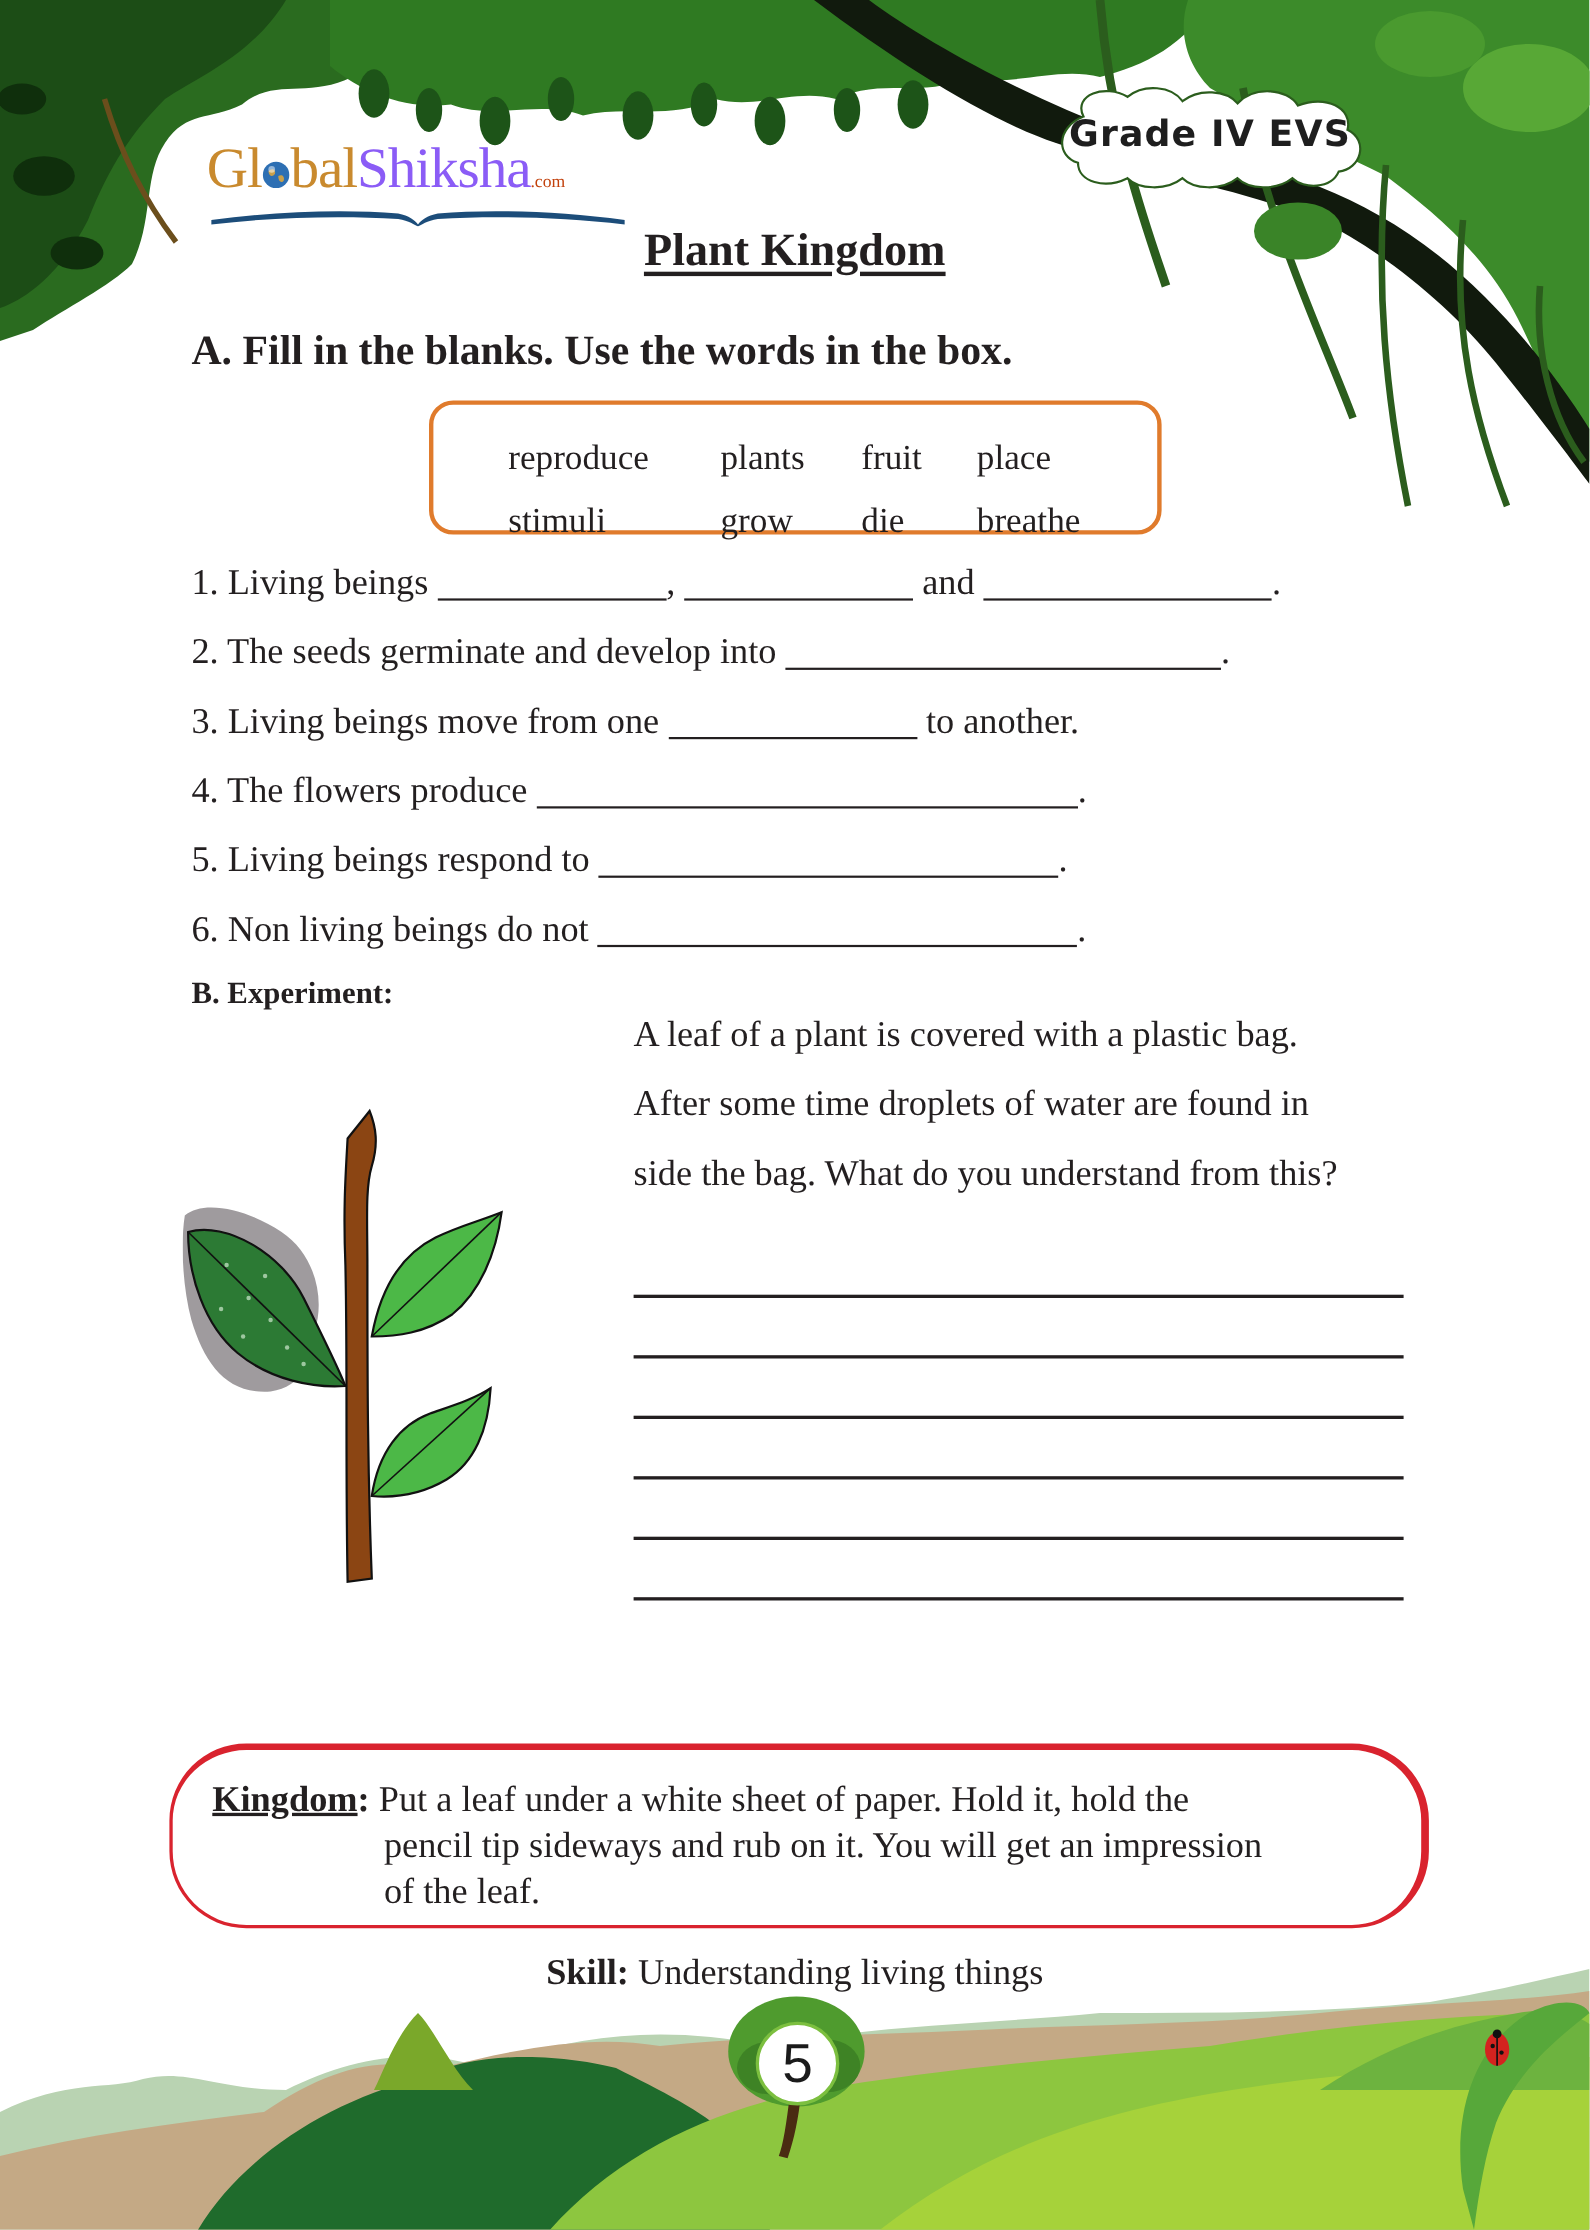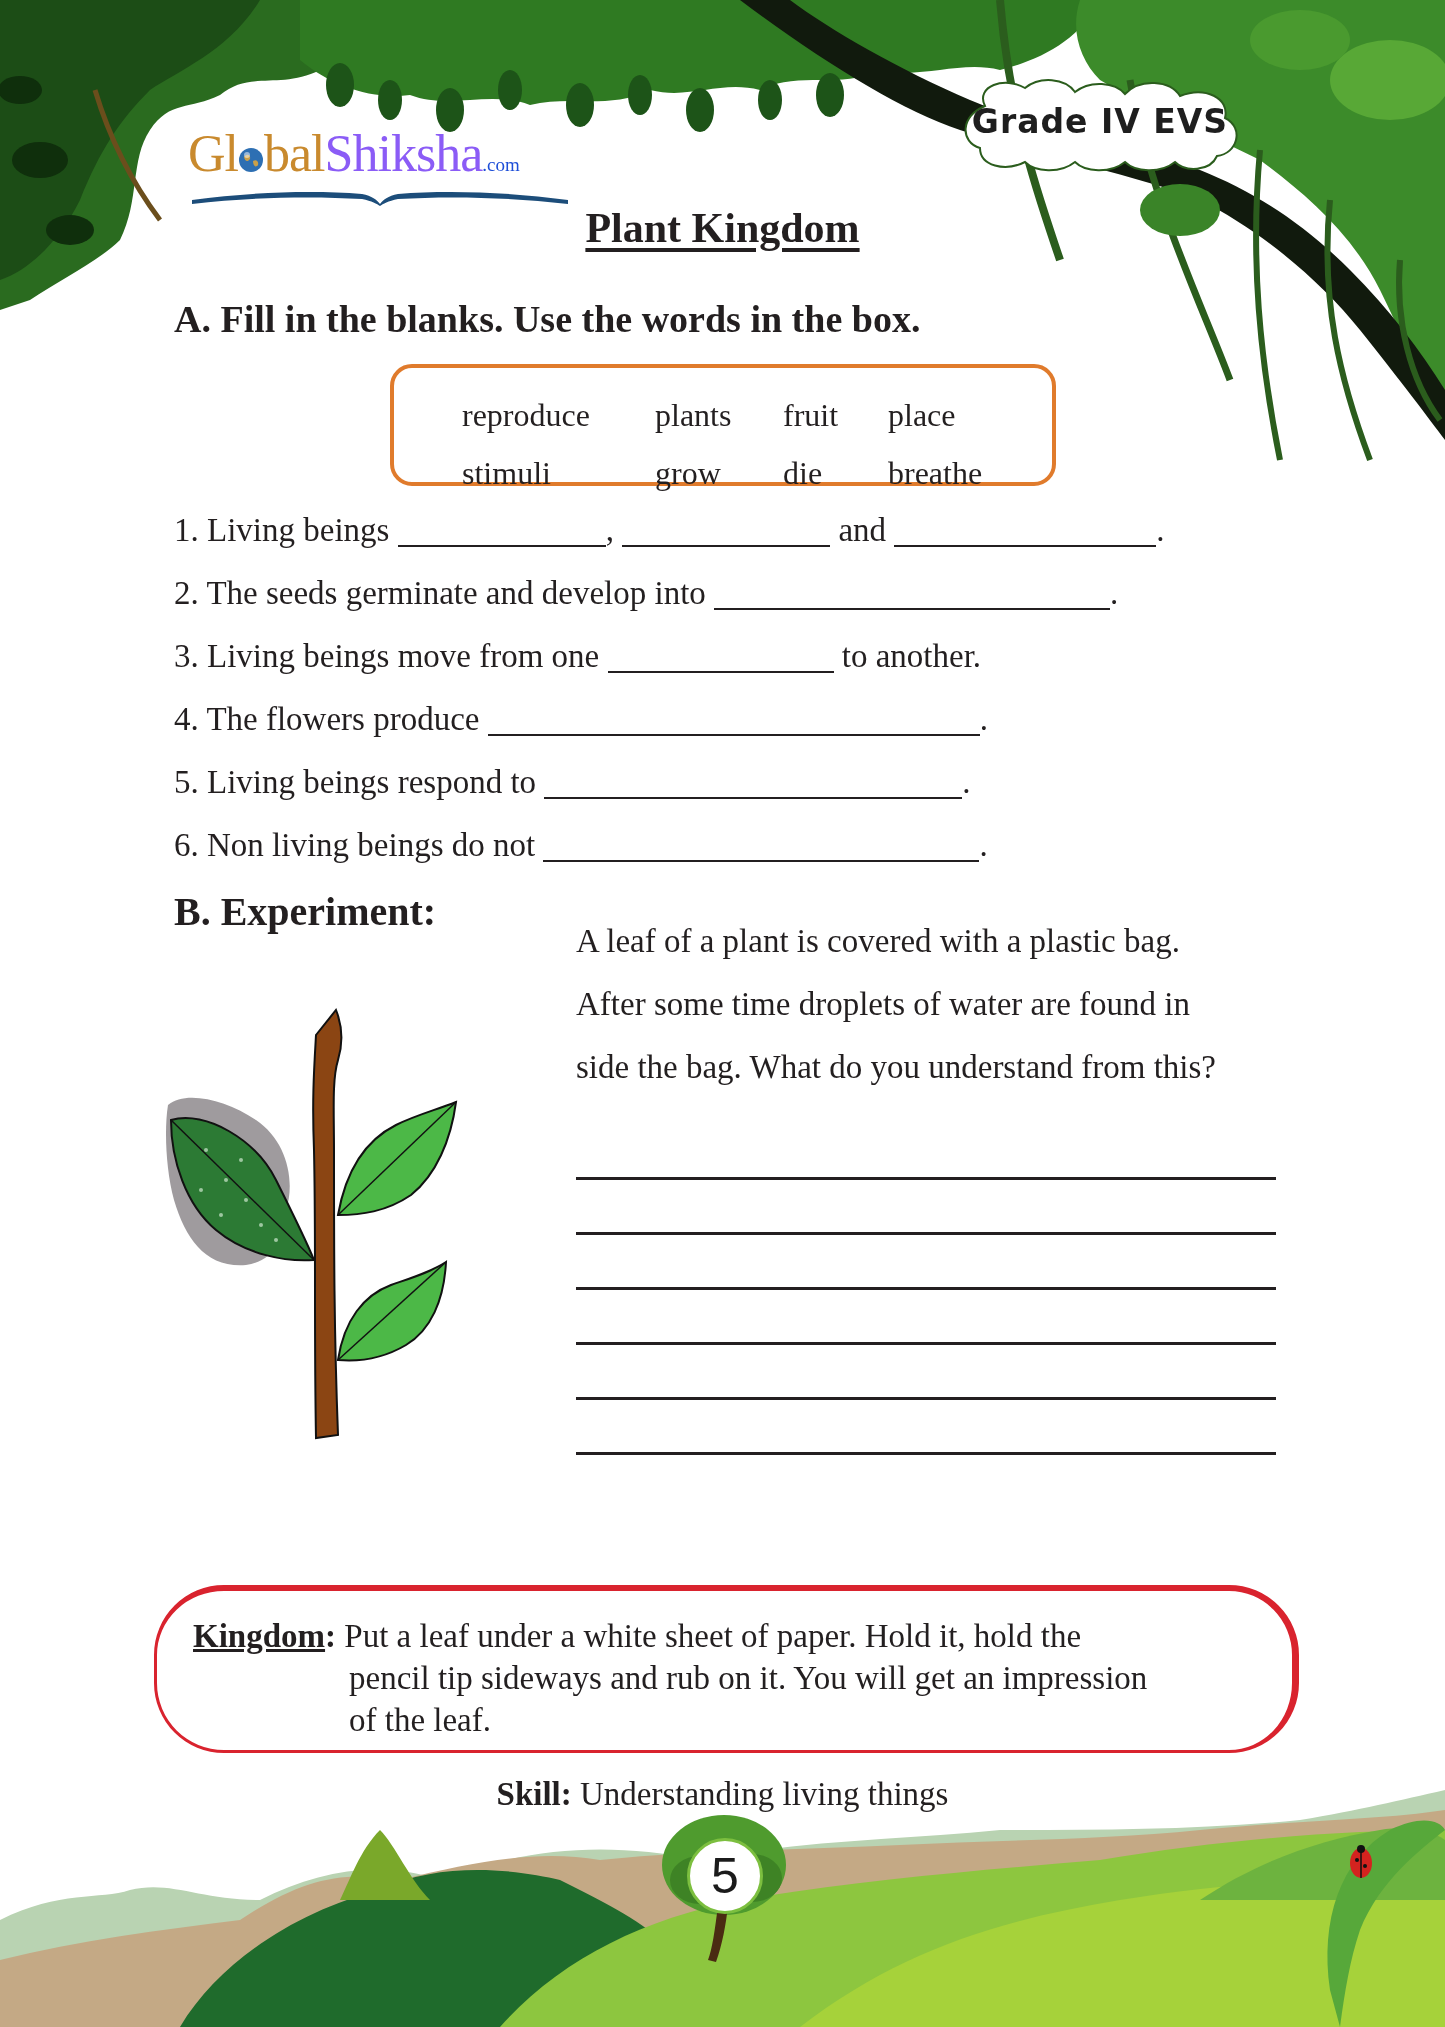--- a/index.html
+++ b/index.html
@@ -7,21 +7,21 @@
   body { position: relative; font-family: "Liberation Serif", "DejaVu Serif", serif; color: #231f20; }
 
   
   .art { position: absolute; left: 0; top: 0; width: 1445px; height: 2027px; pointer-events: none; }
 
   
   .logo { position: absolute; left: 188px; top: 128px; width: 380px; height: 80px; }
   .logo-text { font-family: "Liberation Serif", serif; font-size: 52px; line-height: 52px; letter-spacing: -1px; white-space: nowrap; }
   .logo-global { color: #c98a2e; }
   .logo-shiksha { color: #8b5cf6; }
-  .logo-com { color: #1d4ed8; font-size: 19px; letter-spacing: 0; }
+  .logo-com { color: #c2410c; font-size: 16px; letter-spacing: 0; }
   .logo-book { position: absolute; left: 4px; top: 52px; width: 376px; height: 26px; }
 
   .grade-badge { position: absolute; left: 955px; top: 76px; width: 290px; height: 96px; }
   .grade-badge svg { position: absolute; left: 0; top: 0; }
   .grade-text { position: absolute; left: 0; top: 26px; width: 290px; text-align: center;
                 font-family: "DejaVu Sans", sans-serif; font-weight: bold; font-size: 33px; color: #1e1e1e; letter-spacing: 1px; }
 
   .page-title { position: absolute; left: 0; top: 204px; width: 1445px; text-align: center;
                 font-weight: bold; font-size: 42px; text-decoration: underline; text-underline-offset: 6px; font-family: Liberation Serif, serif; }
 
@@ -36,21 +36,21 @@
   .w-c1 { width: 193px; }
   .w-c2 { width: 128px; }
   .w-c3 { width: 105px; }
   .w-c4 { width: 120px; }
 
   .questions { position: absolute; left: 174px; top: 505px; font-size: 33px; }
   .q-line { height: 63px; line-height: 50px; white-space: nowrap; }
   .blank { display: inline-block; border-bottom: 2px solid #231f20; height: 38px; vertical-align: baseline; margin-bottom: -6px; }
 
   
-  .section-b-heading { position: absolute; left: 174px; top: 888px; font-weight: bold; font-size: 40px; }
+  .section-b-heading { position: absolute; left: 174px; top: 888px; font-weight: bold; font-size: 28px; }
 
   .experiment-text { position: absolute; left: 576px; top: 910px; width: 760px; font-size: 33px; line-height: 63px; }
 
   .answer-lines { position: absolute; left: 576px; top: 1140px; width: 700px; }
   .answer-line { height: 55px; border-bottom: 3px solid #231f20; }
   .answer-line:first-child { height: 40px; }
 
   .plant { position: absolute; left: 166px; top: 990px; width: 300px; height: 460px; }
 
   

